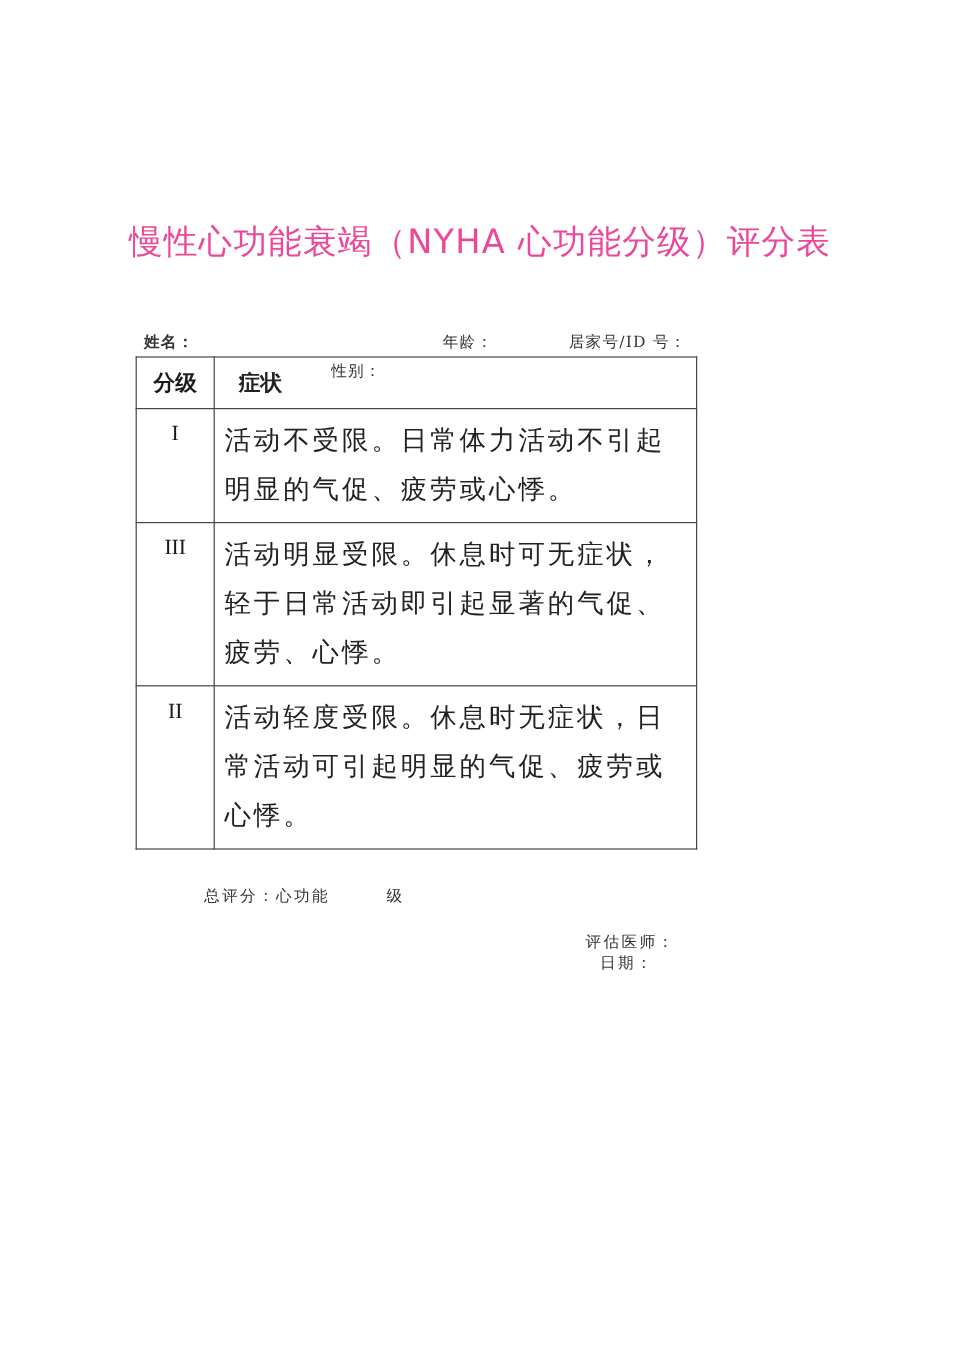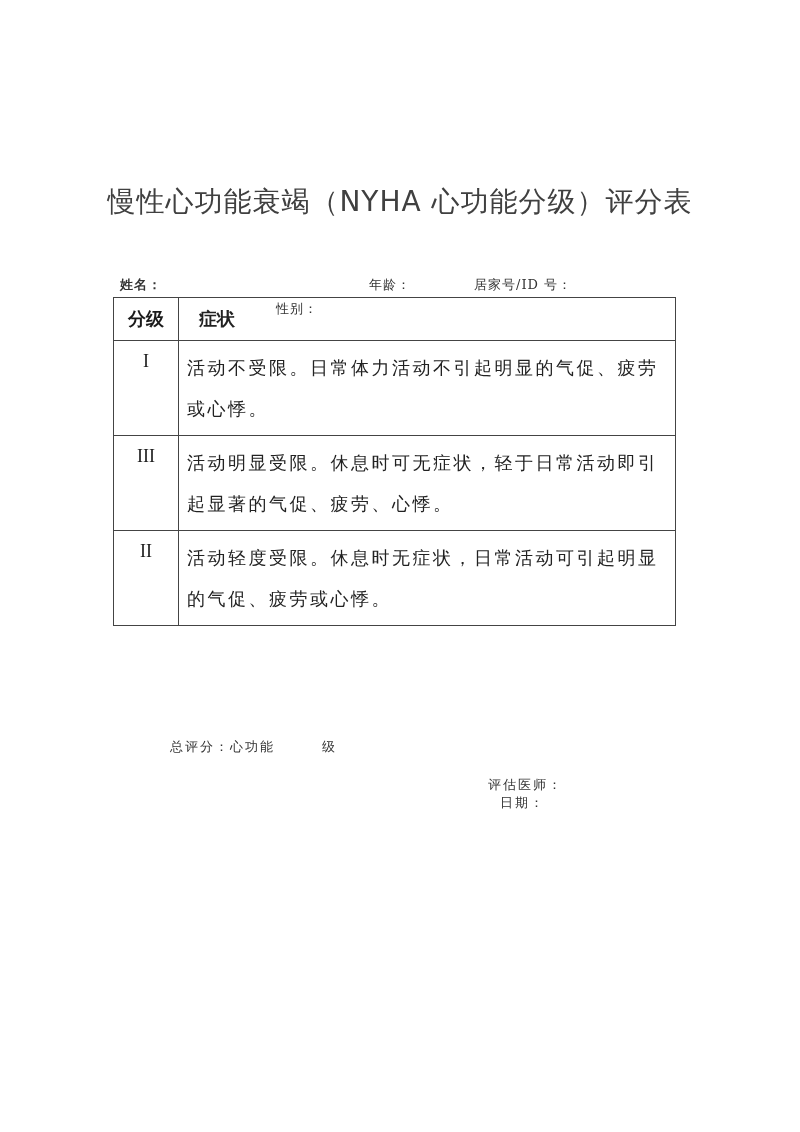--- a/index.html
+++ b/index.html
@@ -1,24 +1,24 @@
 <!DOCTYPE html>
 <html><head>
 <meta charset="utf-8">
 <style>
   html, body { margin:0; padding:0; background:#ffffff; }
   body { width:800px; height:1132px; position:relative; overflow:hidden;
          font-family:"DejaVu Serif","Liberation Serif",serif; color:#1a1a1a; }
   .title { position:absolute; left:0; width:800px; top:183px; text-align:center;
-           font-family:"DejaVu Sans","Liberation Sans",sans-serif; font-size:28px; letter-spacing:1px; color:#404040; }
+           font-family:"DejaVu Sans","Liberation Sans",sans-serif; font-size:28px; letter-spacing:1px; color:#ec4899; }
   .info { position:absolute; top:276px; font-size:13px; color:#333; letter-spacing:1px; }
-  table { position:absolute; left:113px; top:297px; width:563px; border-collapse:collapse; }
+  table { position:absolute; left:113px; top:297px; width:468px; border-collapse:collapse; }
   td { border:1.5px solid #444; vertical-align:top; padding:0; }
   td.grade { width:64px; text-align:center; font-family:"Liberation Serif",serif; font-size:18px; padding-top:10px; }
-  td.sym { padding:6px 6px 6px 8px; font-size:18px; line-height:41px; letter-spacing:2.5px; color:#222; }
+  td.sym { padding:6px 6px 6px 8px; font-size:22px; line-height:41px; letter-spacing:2.5px; color:#222; }
   tr.hdr td { height:42px; vertical-align:middle; font-family:"DejaVu Sans","Liberation Sans",sans-serif; font-weight:bold; font-size:18px; }
   tr.hdr td.grade { padding-top:0; }
   tr.hdr td.sym { line-height:normal; letter-spacing:0; padding:0 20px; }
   .footer { position:absolute; font-size:13px; color:#333; letter-spacing:2px; }
 </style>
 </head>
 <body>
 
 <div class="title">慢性心功能衰竭（NYHA 心功能分级）评分表</div>
 

